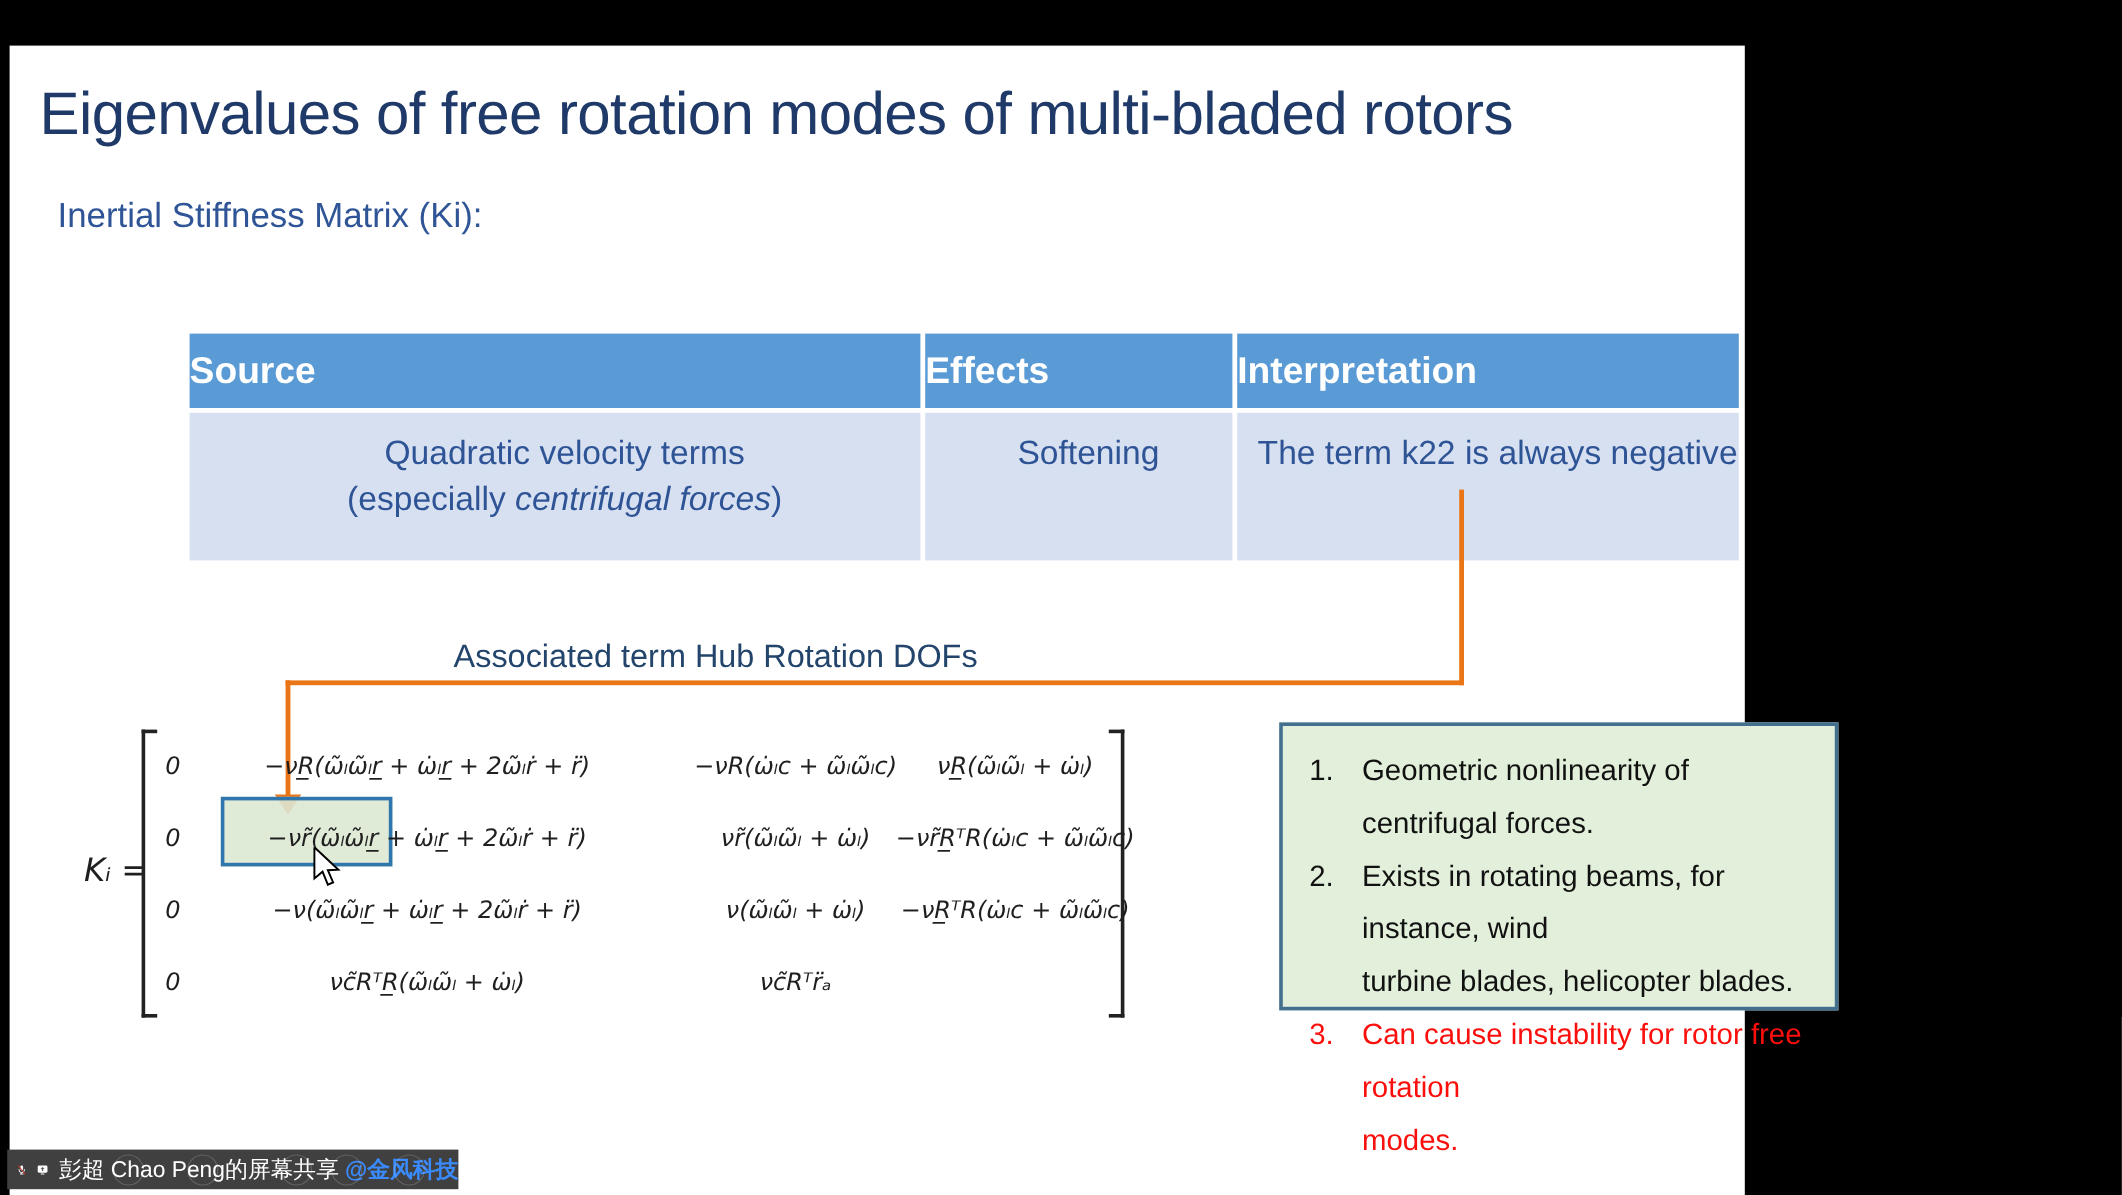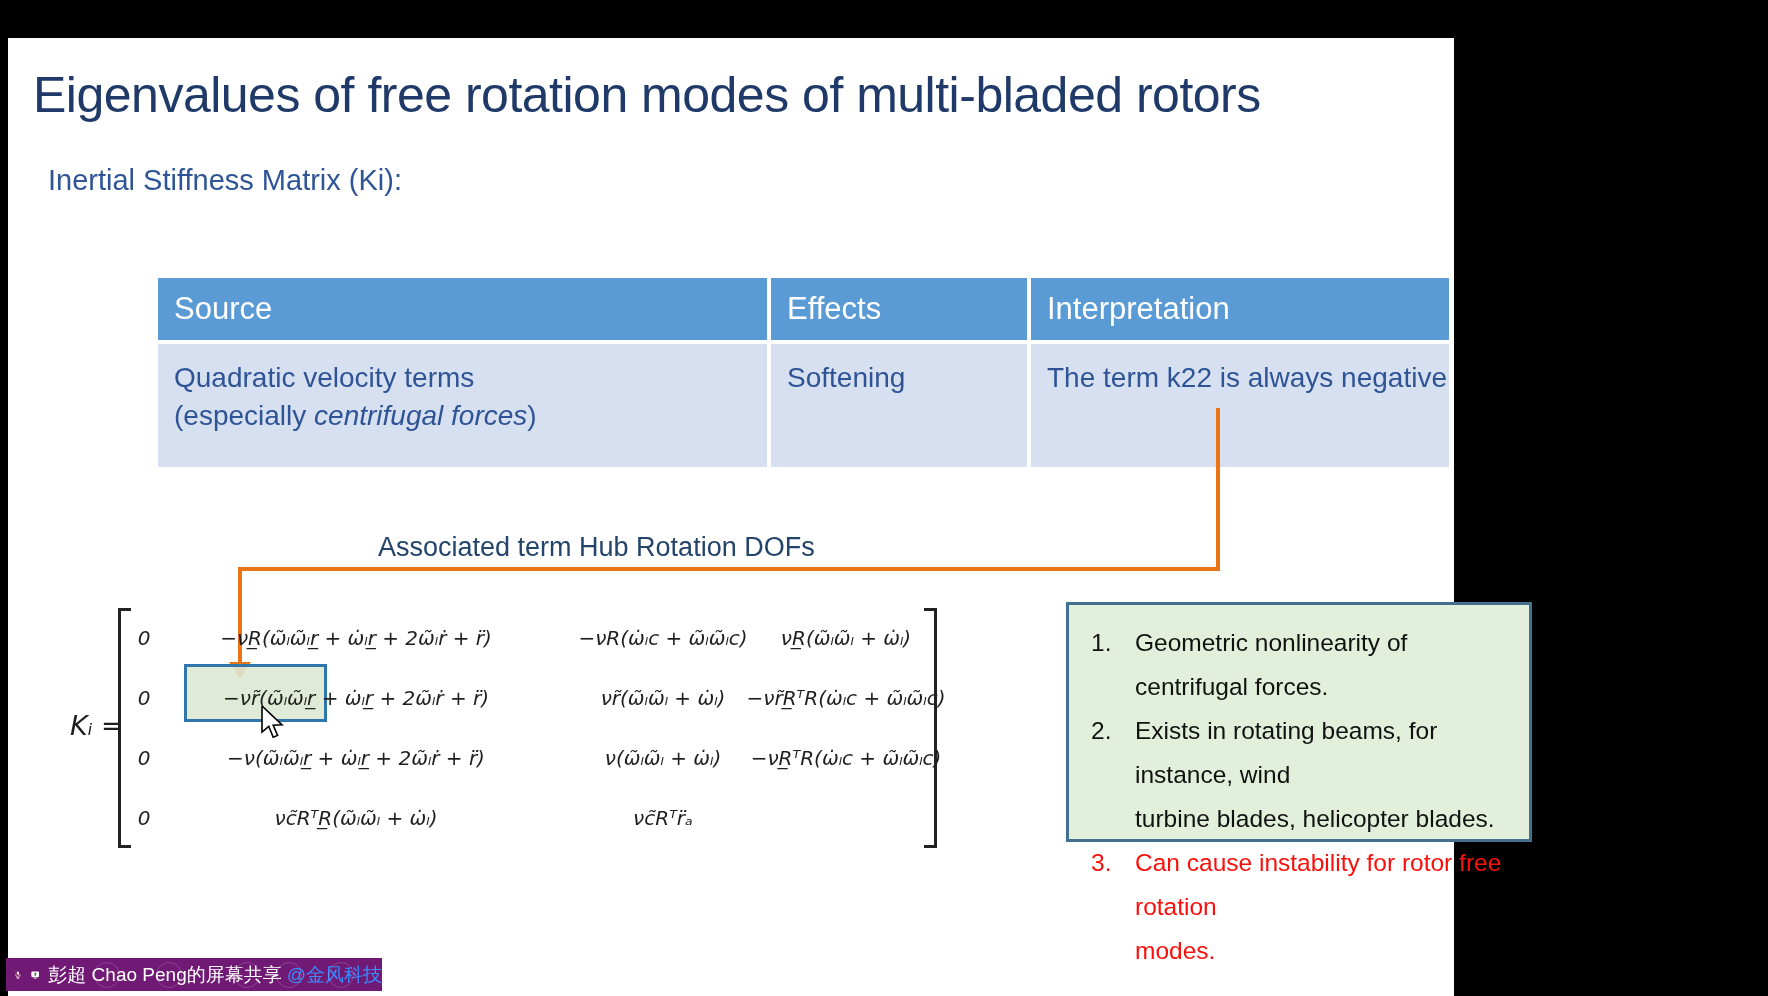--- a/index.html
+++ b/index.html
@@ -6,25 +6,25 @@
             font-family:"Liberation Sans",sans-serif;}
   .slide{position:absolute;left:8px;top:8px;width:1446px;height:981px;background:#fff;margin-top:30px;}
   .abs{position:absolute;}
 
   .title{left:25px;top:28px;font-size:50px;color:#1F3A68;letter-spacing:-0.5px;white-space:nowrap;}
   .subtitle{left:40px;top:126px;font-size:29px;color:#2F5597;white-space:nowrap;}
 
   
   .tbl{left:150px;top:240px;width:1291px;}
   .tbl-row{display:grid;grid-template-columns:609px 256px 418px;column-gap:4px;}
-  .th{background:#5B9BD5;height:62px;color:#fff;font-weight:normal;font-size:31px;
-      display:flex;align-items:center;padding-left:16px;box-sizing:border-box;}
+  .th{background:#5B9BD5;height:62px;color:#fff;font-weight:bold;font-size:31px;
+      display:flex;align-items:center;box-sizing:border-box;}
   .tbl-gap{height:4px;background:#fff;}
   .td{background:#D6E0F0;height:123px;color:#2F5496;font-size:28px;line-height:38px;
-      padding:15px 0 0 16px;box-sizing:border-box;}
+      padding:15px 0 0 16px;box-sizing:border-box;text-align:center;}
   .td em{}
 
   .annot{left:370px;top:494px;font-size:27px;color:#23456B;white-space:nowrap;}
 
   
   .oc{background:#EA7517;}
   .oc-v1{left:1208px;top:370px;width:4px;height:163px;}
   .oc-h {left:230px;top:529px;width:982px;height:4px;}
   .oc-v2{left:230px;top:529px;width:4px;height:97px;}
   .oc-arrow{left:221px;top:624px;width:0;height:0;border-left:11px solid transparent;
@@ -46,24 +46,24 @@
   .notes{left:1058px;top:564px;width:466px;height:240px;background:#E2EFDA;border:3px solid #44708F;
          box-sizing:border-box;padding:16px 6px 0 22px;}
   .note-item{display:grid;grid-template-columns:44px 1fr;color:#111;font-size:24.5px;}
   .note-item div{line-height:44px;}
   .note-red{color:#FA0F0C;}
 
   
   .cursor{left:252px;top:668px;z-index:5;}
 
   
-  .share-bar{position:absolute;left:6px;top:958px;width:376px;height:33px;background:#701a75;
+  .share-bar{position:absolute;left:6px;top:958px;width:376px;height:33px;background:#404040;
              display:flex;align-items:center;gap:9px;padding-left:8px;box-sizing:border-box;z-index:9;}
   .share-text{color:#fff;font-size:19px;font-family:sans-serif;white-space:nowrap;}
-  .share-mark{color:#3A8BFF;font-size:19px;font-family:sans-serif;white-space:nowrap;margin-left:-4px;}
+  .share-mark{color:#3A8BFF;font-size:19px;font-family:sans-serif;white-space:nowrap;margin-left:-4px;font-weight:bold;}
   .ghost{position:absolute;border:1px solid rgba(255,255,255,0.18);border-radius:50%;
          width:24px;height:24px;top:4px;}
 </style>
 </head>
 <body>
 
 <div class="slide">
 
   <div class="abs title">Eigenvalues of free rotation modes of multi-bladed rotors</div>
   <div class="abs subtitle">Inertial Stiffness Matrix (Ki):</div>

